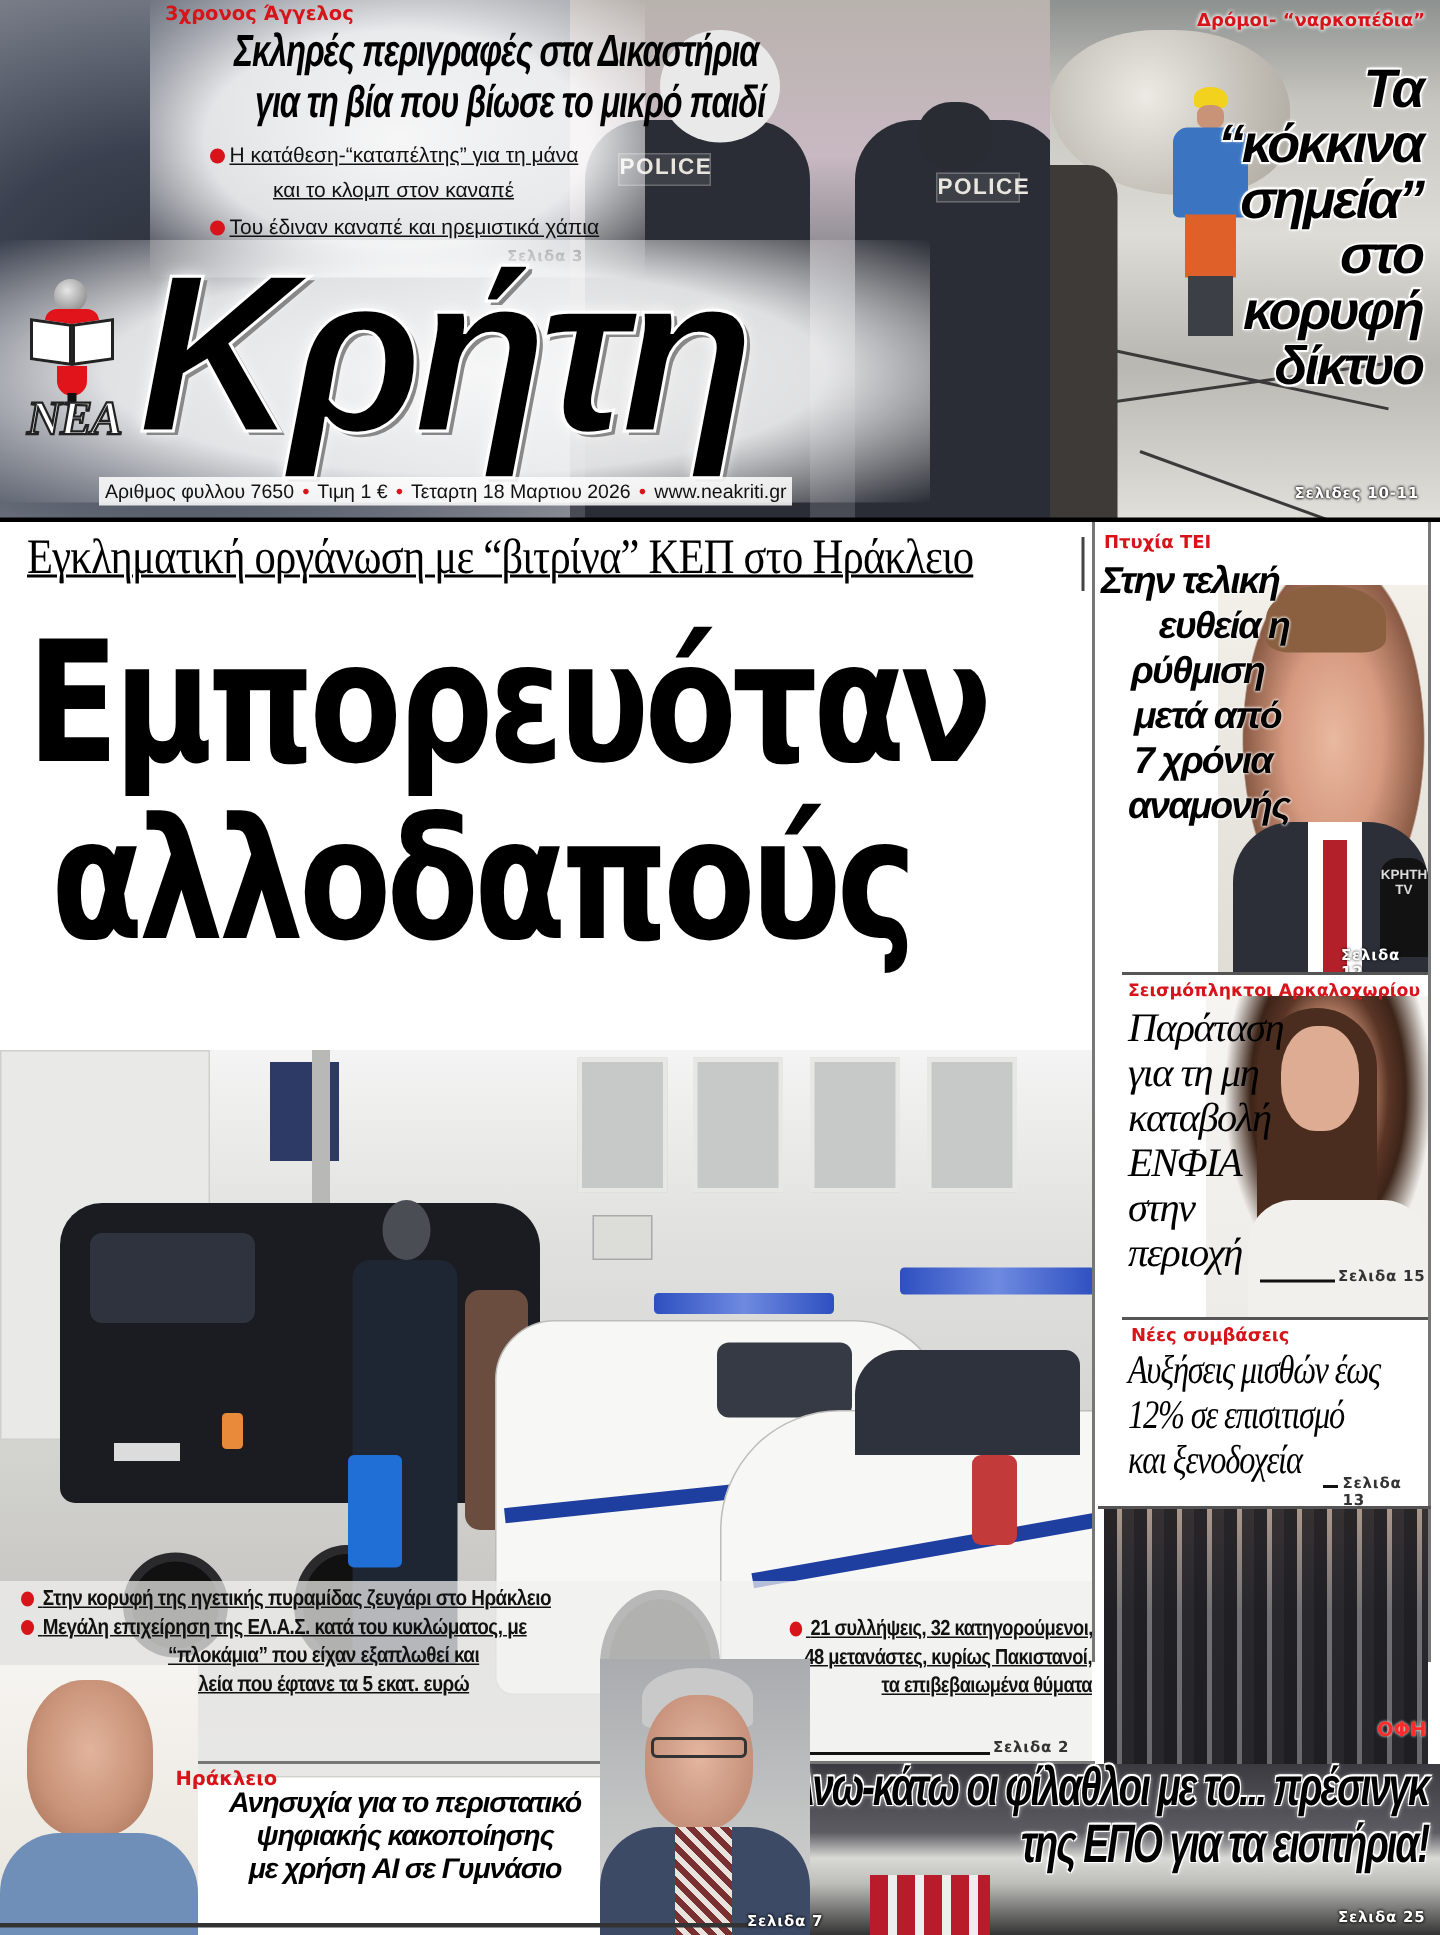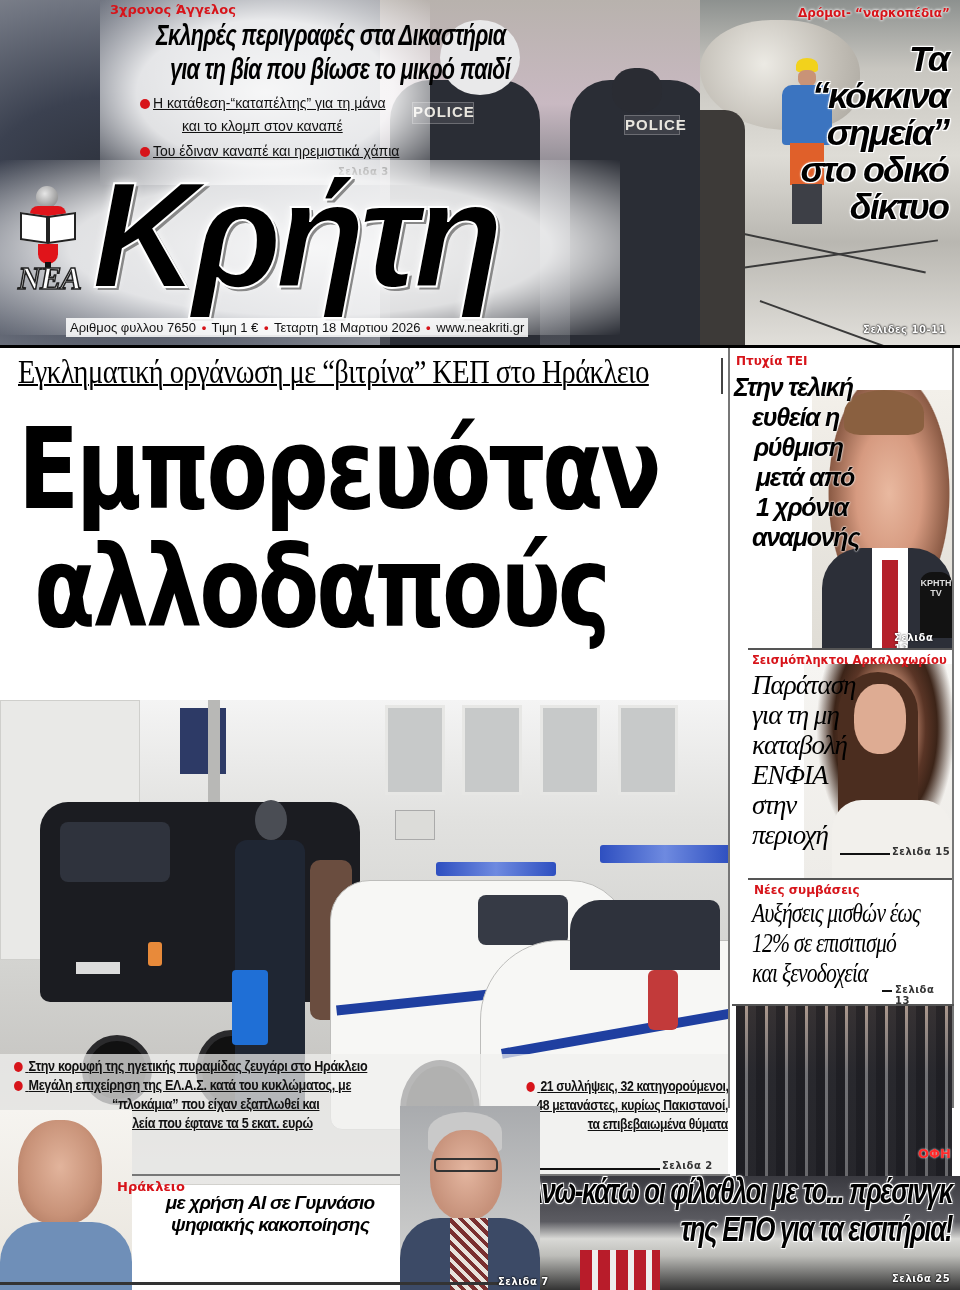--- a/index.html
+++ b/index.html
@@ -132,21 +132,21 @@
     <div class="bullet-line" style="position:absolute;left:42px;top:118px;">και το κλομπ στον καναπέ</div>
     <div class="bullet-line" style="position:absolute;left:0px;top:143px;"><span class="dot"></span><span>Του έδιναν καναπέ και ηρεμιστικά χάπια</span></div>
     <div class="page-ref" style="position:absolute;left:198px;top:166px;">Σελιδα 3</div>
   </div>
 
   <div id="right-top-story" class="abs" style="left:780px;top:0;width:178px;height:346px;">
     <div class="kicker-red" style="position:absolute;right:8px;top:6px;font-size:12px;white-space:nowrap;text-shadow:0 0 3px #fff,0 0 3px #fff;">Δρόμοι- “ναρκοπέδια”</div>
     <div style="position:absolute;right:10px;top:40px;">
       <div class="rt-line">Τα “κόκκινα</div>
       <div class="rt-line">σημεία”</div>
-      <div class="rt-line">στο οδικό</div>
+      <div class="rt-line">στο κορυφή</div>
       <div class="rt-line">δίκτυο</div>
     </div>
     <div class="page-ref" style="position:absolute;right:12px;top:324px;color:#fff;text-shadow:0 0 2px #000,0 0 2px #000;">Σελιδες 10-11</div>
   </div>
 
   <div class="abs white-fade" style="left:0;top:160px;width:620px;height:175px;"></div>
   <div class="abs" style="left:14px;top:186px;width:70px;height:110px;">
     <div class="abs emblem-globe" style="left:22px;top:0;width:22px;height:22px;"></div>
     <div class="abs emblem-red" style="left:16px;top:20px;width:36px;height:10px;border-radius:8px 8px 0 0;"></div>
     <div class="abs emblem-book" style="left:6px;top:28px;width:28px;height:28px;transform:skewY(8deg);"></div>
@@ -234,24 +234,24 @@
 <div class="abs" style="left:732px;top:350px;width:220px;height:298px;overflow:hidden;">
   <div class="abs portrait-man" style="left:80px;top:40px;width:140px;height:258px;"></div>
   <div class="abs" style="left:112px;top:40px;width:80px;height:45px;background:#8a6040;border-radius:50% 50% 20% 20%;"></div>
   <div class="abs" style="left:90px;top:198px;width:130px;height:100px;background:#2c2f38;border-radius:40px 40px 0 0;"></div>
   <div class="abs" style="left:140px;top:198px;width:36px;height:100px;background:#ffffff;"></div>
   <div class="abs" style="left:150px;top:210px;width:16px;height:88px;background:#b4202a;"></div>
   <div class="abs" style="left:188px;top:222px;width:32px;height:66px;background:#121212;border-radius:12px 12px 0 0;color:#ddd;font-size:9px;font-weight:bold;text-align:center;padding-top:6px;">ΚΡΗΤΗ TV</div>
   <div class="abs side-kicker" style="left:4px;top:4px;">Πτυχία ΤΕΙ</div>
   <div class="abs" style="left:2px;top:22px;">
     <div class="side-head-bold">Στην τελική</div>
-    <div class="side-head-bold" style="padding-left:18px;">ευθεία η</div>
+    <div class="side-head-bold" style="padding-left:18px;text-align:right;">ευθεία η</div>
     <div class="side-head-bold" style="padding-left:20px;">ρύθμιση</div>
     <div class="side-head-bold" style="padding-left:22px;">μετά από</div>
-    <div class="side-head-bold" style="padding-left:22px;">1 χρόνια</div>
+    <div class="side-head-bold" style="padding-left:22px;">7 χρόνια</div>
     <div class="side-head-bold" style="padding-left:18px;">αναμονής</div>
   </div>
   <div class="abs page-ref" style="left:162px;top:282px;color:#fff;text-shadow:0 0 2px #000;">Σελιδα 12</div>
 </div>
 <div class="abs col-rule-h" style="left:748px;top:648px;width:204px;height:2px;"></div>
 
 <div class="abs" style="left:732px;top:650px;width:220px;height:228px;overflow:hidden;">
   <div class="abs portrait-woman" style="left:72px;top:14px;width:148px;height:214px;"></div>
   <div class="abs" style="left:106px;top:22px;width:80px;height:160px;background:#4b2d1f;border-radius:40px 40px 20px 20px;"></div>
   <div class="abs" style="left:122px;top:34px;width:52px;height:70px;background:#deac93;border-radius:45%;"></div>
@@ -302,18 +302,19 @@
   <div class="abs" style="left:28px;top:6px;width:74px;height:40px;background:#c9c9c9;border-radius:50% 50% 10% 10%;"></div>
   <div class="abs" style="left:30px;top:24px;width:72px;height:90px;background:radial-gradient(ellipse at 50% 45%,#e4b6a0 0%,#c6917a 70%);border-radius:45%;"></div>
   <div class="abs" style="left:34px;top:52px;width:64px;height:14px;border:2px solid #333;border-radius:4px;"></div>
   <div class="abs" style="left:0;top:112px;width:140px;height:72px;background:#3c4a66;border-radius:40px 40px 0 0;"></div>
   <div class="abs" style="left:50px;top:112px;width:38px;height:72px;background:repeating-linear-gradient(45deg,#7a3030 0 4px,#e8e3dc 4px 8px);"></div>
 </div>
 
 <div class="abs" style="left:115px;top:1176px;width:300px;height:110px;">
   <div class="abs kicker-red" style="left:2px;top:3px;font-size:13px;">Ηράκλειο</div>
   <div class="abs" style="left:10px;top:16px;width:290px;">
+    <div class="bottom-head">Ανησυχία για το περιστατικό</div>
+    <div class="bottom-head">ψηφιακής κακοποίησης</div>
     <div class="bottom-head">με χρήση AI σε Γυμνάσιο</div>
-    <div class="bottom-head">ψηφιακής κακοποίησης</div>
   </div>
 </div>
 <div class="abs" style="left:0;top:1282px;width:500px;height:3px;background:#333;"></div>
 <div class="abs page-ref" style="left:498px;top:1276px;color:#fff;text-shadow:0 0 2px #000,0 0 2px #000;">Σελιδα 7</div>
 
 </body></html>

